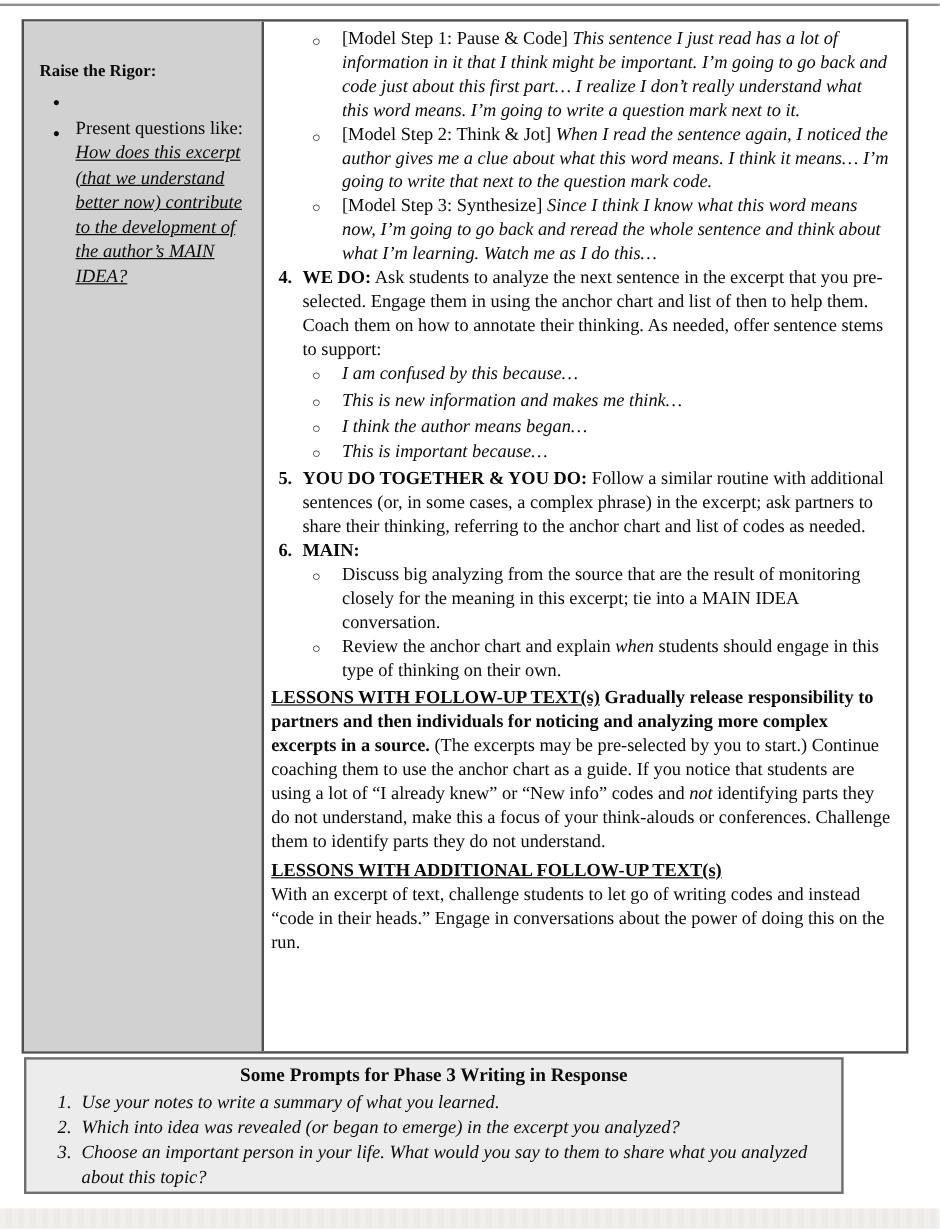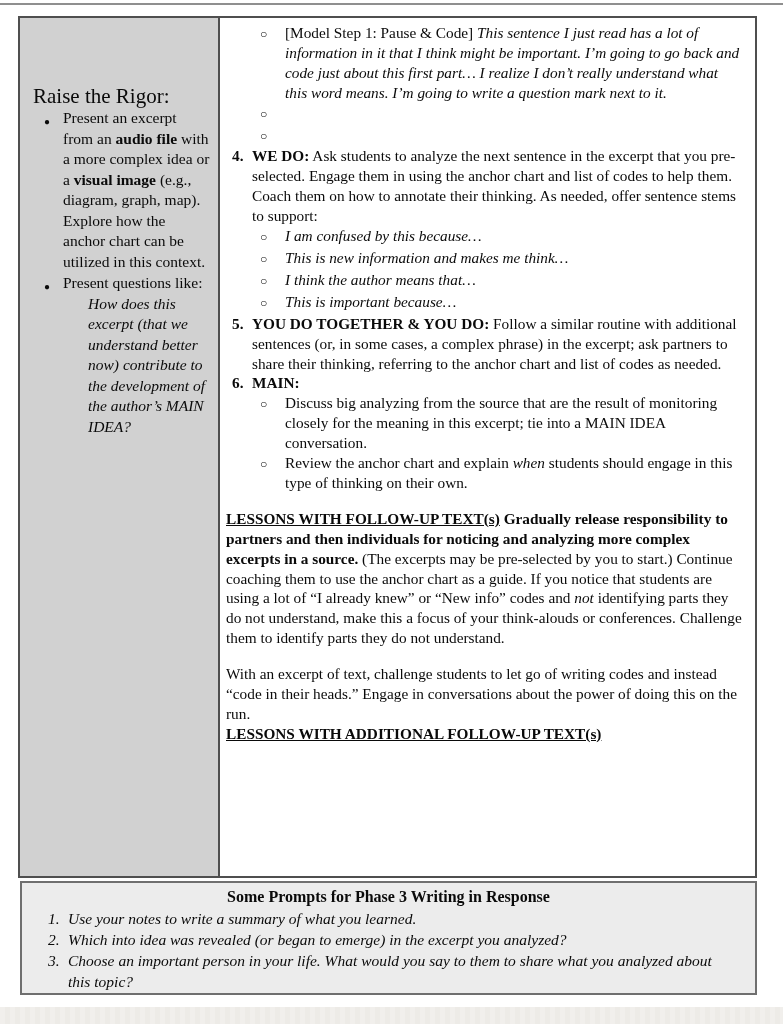--- a/index.html
+++ b/index.html
@@ -15,44 +15,44 @@
   
   .lesson-table{
     position:absolute;left:18px;top:16px;width:739px;height:862px;
     border:2px solid #4f4f4f;box-sizing:border-box;display:flex;
   }
   .rigor-cell{
     flex:0 0 200px;background:#d1d1d1;border-right:2px solid #4f4f4f;
     box-sizing:border-box;padding:31px 8px 0 13px;
     font-size:15.5px;line-height:20.5px;overflow:hidden;
   }
-  .rigor-title{font-weight:400;font-size:21px;line-height:22px;margin-top:36px;}
+  .rigor-title{font-weight:700;font-size:14px;line-height:22px;}
   .lc-bullet{display:flex;margin-left:11px;margin-top:1px;}
   .lc-marker{flex:0 0 19px;font-size:10px;padding-top:4px;}
   .lc-text{flex:1;}
-  .rigor-question{display:block;margin-left:25px;font-style:italic;}
+  .rigor-question{display:block;font-style:italic;text-decoration:underline;}
 
   .steps-cell{
     flex:1;box-sizing:border-box;padding:5px 11px 0 6px;
     font-size:15.3px;line-height:19.9px;overflow:hidden;
   }
   .cl-item{display:flex;}
   .cl-marker{flex:0 0 25px;margin-left:34px;font-size:12px;padding-top:2px;}
   .cl-text{flex:1;}
   .nested > .cl-marker{margin-left:8px;}
   .num-item{display:flex;}
   .num{flex:0 0 20px;margin-left:6px;font-weight:700;}
   .num-body{flex:1;}
-  .para{margin-top:16px;}
+  .para{margin-top:4px;}
   .i{font-style:italic;}
   .b{font-weight:700;}
 
   
   .prompts-box{
-    position:absolute;left:20px;top:881px;width:737px;height:114px;
+    position:absolute;left:20px;top:881px;width:683px;height:114px;
     background:#ececec;border:2px solid #6f6f6f;box-sizing:border-box;
     padding-top:4px;font-size:15.5px;line-height:21px;
   }
   .prompts-title{text-align:center;font-weight:700;font-size:16px;line-height:20px;margin-bottom:1px;}
   .prompt-item{display:flex;font-style:italic;}
   .p-num{flex:0 0 20px;margin-left:26px;}
   .p-body{flex:1;padding-right:20px;}
 
   .bottom-band{
     position:absolute;left:0;top:1007px;width:783px;height:17px;
@@ -66,60 +66,61 @@
 
   <div class="top-rule"></div>
 
   <div class="lesson-table">
 
     <div class="rigor-cell">
       <div class="rigor-title">Raise the Rigor:</div>
 
       <div class="lc-bullet">
         <span class="lc-marker">●</span>
-        <span class="lc-text"><span>Present an excerpt from an </span><span style="font-weight: 700;">audio file</span><span> with a more complex idea or a </span><span style="font-weight: 700;">visual image</span><span> (e.g., diagram, graph, map). Explore how the anchor chart can be utilized in this context.</span></span>
       </div>
 
       <div class="lc-bullet">
         <span class="lc-marker">●</span>
         <span class="lc-text">
           <span>Present questions like:</span>
           <span class="rigor-question">How does this excerpt (that we understand better now) contribute to the development of the author’s MAIN IDEA?</span>
         </span>
       </div>
     </div>
 
     <div class="steps-cell">
 
       <div class="cl-item">
         <span class="cl-marker">○</span>
         <span class="cl-text"><span>[Model Step 1: Pause &amp; Code] </span><span class="i">This sentence I just read has a lot of information in it that I think might be important. I’m going to go back and code just about this first part… I realize I don’t really understand what this word means. I’m going to write a question mark next to it.</span></span>
       </div>
       <div class="cl-item">
         <span class="cl-marker">○</span>
+        <span class="cl-text"><span>[Model Step 2: Think &amp; Jot] </span><span class="i">When I read the sentence again, I noticed the author gives me a clue about what this word means. I think it means… I’m going to write that next to the question mark code.</span></span>
       </div>
       <div class="cl-item">
         <span class="cl-marker">○</span>
+        <span class="cl-text"><span>[Model Step 3: Synthesize] </span><span class="i">Since I think I know what this word means now, I’m going to go back and reread the whole sentence and think about what I’m learning. Watch me as I do this…</span></span>
       </div>
 
       <div class="num-item">
         <span class="num">4.</span>
         <div class="num-body">
-          <span class="b">WE DO:</span><span> Ask students to analyze the next sentence in the excerpt that you pre-selected. Engage them in using the anchor chart and list of codes to help them. Coach them on how to annotate their thinking. As needed, offer sentence stems to support:</span>
+          <span class="b">WE DO:</span><span> Ask students to analyze the next sentence in the excerpt that you pre-selected. Engage them in using the anchor chart and list of then to help them. Coach them on how to annotate their thinking. As needed, offer sentence stems to support:</span>
           <div class="cl-item nested">
             <span class="cl-marker">○</span>
             <span class="cl-text i">I am confused by this because…</span>
           </div>
           <div class="cl-item nested">
             <span class="cl-marker">○</span>
             <span class="cl-text i">This is new information and makes me think…</span>
           </div>
           <div class="cl-item nested">
             <span class="cl-marker">○</span>
-            <span class="cl-text i">I think the author means that…</span>
+            <span class="cl-text i">I think the author means began…</span>
           </div>
           <div class="cl-item nested">
             <span class="cl-marker">○</span>
             <span class="cl-text i">This is important because…</span>
           </div>
         </div>
       </div>
 
       <div class="num-item">
         <span class="num">5.</span>
@@ -139,22 +140,22 @@
           <div class="cl-item nested">
             <span class="cl-marker">○</span>
             <span class="cl-text"><span>Review the anchor chart and explain </span><span style="font-style: italic;">when</span><span> students should engage in this type of thinking on their own.</span></span>
           </div>
         </div>
       </div>
 
       <div class="para"><span style="font-weight: 700; text-decoration: underline;">LESSONS WITH FOLLOW-UP TEXT(s)</span><span style="font-weight: 700;"> Gradually release responsibility to partners and then individuals for noticing and analyzing more complex excerpts in a source.</span><span> (The excerpts may be pre-selected by you to start.) Continue coaching them to use the anchor chart as a guide. If you notice that students are using a lot of “I already knew” or “New info” codes and </span><span style="font-style: italic;">not</span><span> identifying parts they do not understand, make this a focus of your think-alouds or conferences. Challenge them to identify parts they do not understand.</span></div>
 
       <div class="para">
+        <div><span style="font-weight: 700; text-decoration: underline;">LESSONS WITH ADDITIONAL FOLLOW-UP TEXT(s)</span></div>
         <div>With an excerpt of text, challenge students to let go of writing codes and instead “code in their heads.” Engage in conversations about the power of doing this on the run.</div>
-        <div><span style="font-weight: 700; text-decoration: underline;">LESSONS WITH ADDITIONAL FOLLOW-UP TEXT(s)</span></div>
       </div>
 
     </div>
   </div>
 
   <div class="prompts-box">
     <div class="prompts-title">Some Prompts for Phase 3 Writing in Response</div>
     <div class="prompt-item">
       <span class="p-num">1.</span>
       <span class="p-body">Use your notes to write a summary of what you learned.</span>

